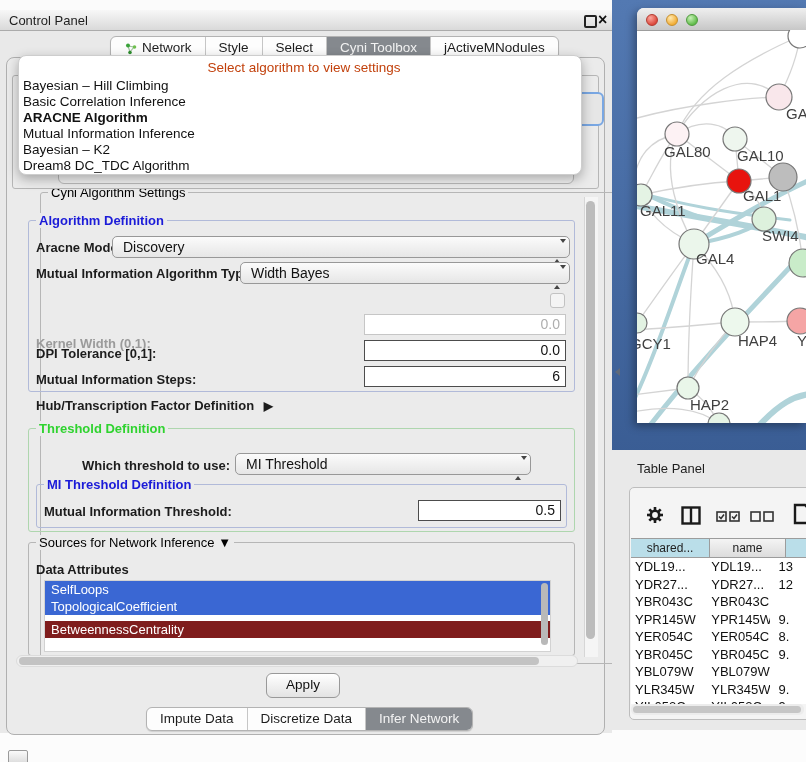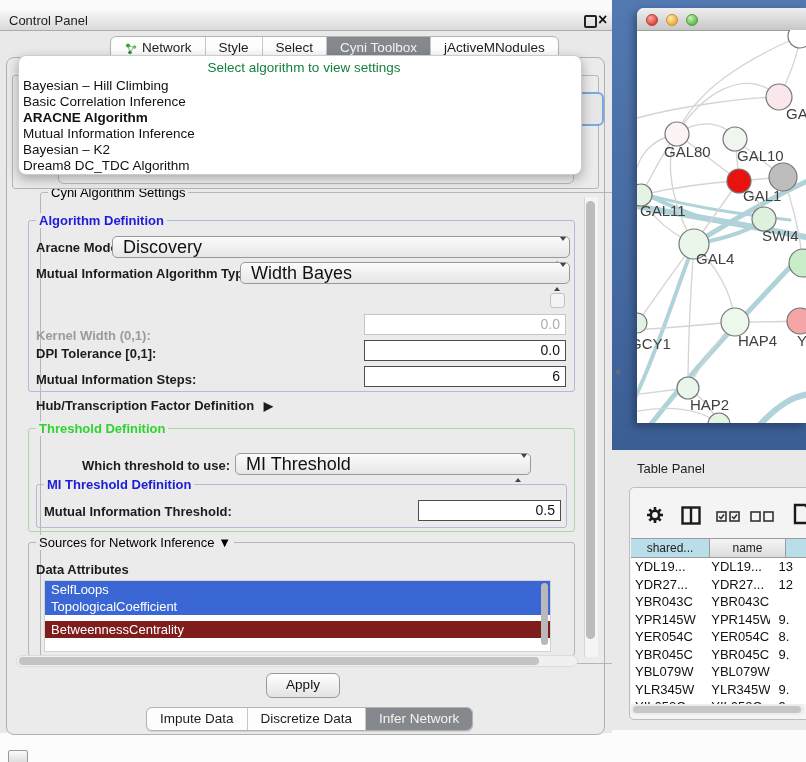--- a/index.html
+++ b/index.html
@@ -13,38 +13,38 @@
   .win-close{left:598px;top:9px;font-size:16px;font-weight:bold;color:#111;line-height:21px;}
   
   .seg{display:flex;border:1px solid #b3b3b3;border-radius:6px;background:#fdfdfd;overflow:hidden;height:22px;box-shadow:0 1px 1px rgba(0,0,0,.12);}
   .seg .tab{padding:0 13px;line-height:22px;font-size:13.5px;color:#1d1d1d;border-right:1px solid #c6c6c6;display:flex;align-items:center;gap:5px;}
   .seg .tab:last-child{border-right:none;}
   .seg .tab.sel{background:#85898e;color:#f3f3f3;}
   
   .panel-outer{left:6px;top:57px;width:597px;height:676px;background:#ebebeb;border:1px solid #b0b0b0;border-radius:8px;}
   
   .popup{left:18px;top:55px;width:562px;height:118px;background:#fff;border:1px solid #cdcdcd;border-radius:8px;box-shadow:0 4px 12px rgba(0,0,0,.3);z-index:30;}
-  .popup .hdr{text-align:center;color:#15803d;font-size:13.5px;padding-top:4px;height:18px;margin-left:8px;}
+  .popup .hdr{text-align:center;color:#c2410c;font-size:13.5px;padding-top:4px;height:18px;margin-left:8px;}
   .popup .item{font-size:13.5px;color:#111;line-height:15.9px;padding-left:4px;white-space:nowrap;}
   .popup .item.bold{font-weight:bold;}
   .ghost-grp{left:12px;top:75px;width:585px;height:112px;border:1px solid #b6b6b6;border-radius:3px;z-index:1;}
   .ghost-combo-focus{left:573px;top:92px;width:27px;height:30px;background:#e6e6e6;border:2px solid #79a7e3;border-radius:6px;z-index:2;}
   .ghost-combo{left:58px;top:164px;width:514px;height:18px;background:#f2f2f2;border:1px solid #b9b9b9;border-radius:6px;z-index:2;}
   
   .grp{position:absolute;border:1px solid #b6b6b6;border-radius:3px;}
   .grp .gt{position:absolute;top:-8px;left:7px;background:#ebebeb;padding:0 3px;font-size:13px;line-height:15px;white-space:nowrap;}
   .grp.blue{border-color:#b1bad9;}
   .grp.green{border-color:#aed6ae;}
   .gt.blue-t{color:#1b1bd8;font-weight:bold;}
   .gt.green-t{color:#2fd32f;font-weight:bold;}
   .flabel{position:absolute;font-size:13px;font-weight:bold;color:#1c1c1c;white-space:nowrap;}
   .flabel.dis{color:#9b9b9b;}
   .tfield{position:absolute;background:#fff;border:1px solid #4c4c4c;font-size:14px;color:#111;text-align:right;padding:0 5px;line-height:19px;box-sizing:border-box;height:21px;}
   .tfield.dis{border:1px solid #c6c6c6;color:#aeaeae;}
-  .combo{position:absolute;height:22px;background:linear-gradient(#fbfbfb,#e6e6e6);border:1px solid #989898;border-radius:5px;font-size:18px;color:#111;line-height:20px;padding:0 22px 0 10px;box-sizing:border-box;white-space:nowrap;}
+  .combo{position:absolute;height:22px;background:linear-gradient(#fbfbfb,#e6e6e6);border:1px solid #989898;border-radius:5px;font-size:14px;color:#111;line-height:20px;padding:0 22px 0 10px;box-sizing:border-box;white-space:nowrap;}
   .spin{position:absolute;right:7px;top:4px;width:8px;}
   .tri-up{width:0;height:0;border-left:3.5px solid transparent;border-right:3.5px solid transparent;border-bottom:4.5px solid #444;margin:0 auto 2px auto;}
   .tri-dn{width:0;height:0;border-left:3.5px solid transparent;border-right:3.5px solid transparent;border-top:4.5px solid #444;margin:0 auto;}
   .chk{position:absolute;width:13px;height:13px;border:1px solid #c2c2c2;border-radius:3px;background:#f4f4f4;}
   .vscroll{left:584px;top:197px;width:13px;height:460px;background:#f5f5f5;border-left:1px solid #d6d6d6;}
   .vthumb{left:586px;top:201px;width:9px;height:438px;background:#bcbcbc;border-radius:5px;}
   .hscroll{left:16px;top:655px;width:562px;height:12px;background:#f0f0f0;border:1px solid #dcdcdc;border-radius:6px;box-sizing:border-box;}
   .hthumb{left:19px;top:657px;width:520px;height:8px;background:#c3c3c3;border-radius:4px;}
   .attr-list{left:44px;top:580px;width:505px;height:70px;background:#fff;border:1px solid #d2d2d2;overflow:hidden;}
   .attr-item{height:17px;line-height:17px;font-size:13px;color:#fff;padding-left:6px;}
@@ -148,21 +148,21 @@
   <div class="combo" style="left:112px;top:236px;width:458px;">
     <span>Discovery</span>
     <span class="spin"><span class="tri-up"></span><span class="tri-dn"></span></span>
   </div>
   <div class="flabel" style="left:36px;top:266px;">Mutual Information Algorithm Type:</div>
   <div class="combo" style="left:240px;top:262px;width:330px;">
     <span>Width Bayes</span>
     <span class="spin"><span class="tri-up"></span><span class="tri-dn"></span></span>
   </div>
   <div class="chk" style="left:550px;top:293px;"></div>
-  <div class="flabel dis" style="left:36px;top:328px;">Kernel Width (0,1):</div>
+  <div class="flabel dis" style="left:36px;top:336px;">Kernel Width (0,1):</div>
   <div class="tfield dis" style="left:364px;top:314px;width:202px;">0.0</div>
   <div class="flabel" style="left:36px;top:346px;">DPI Tolerance [0,1]:</div>
   <div class="tfield" style="left:364px;top:340px;width:202px;">0.0</div>
   <div class="flabel" style="left:36px;top:372px;">Mutual Information Steps:</div>
   <div class="tfield" style="left:364px;top:366px;width:202px;">6</div>
 
   <div class="flabel" style="left:36px;top:398px;">
     <span>Hub/Transcription Factor Definition</span>
     <span style="font-size:12px;padding-left:6px;">▶</span>
   </div>

